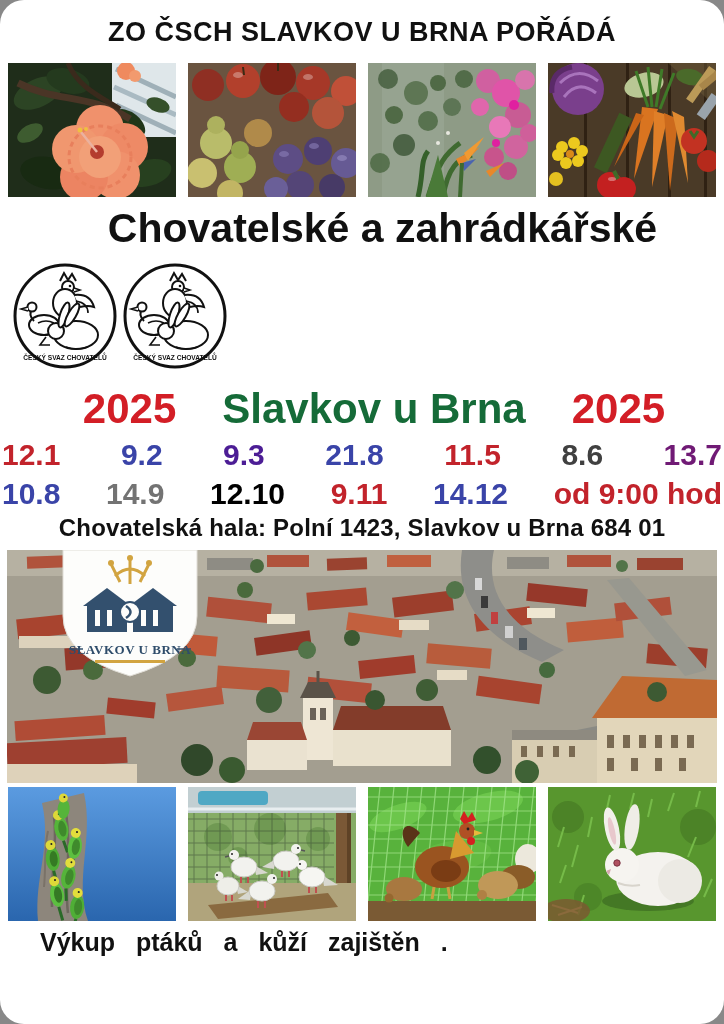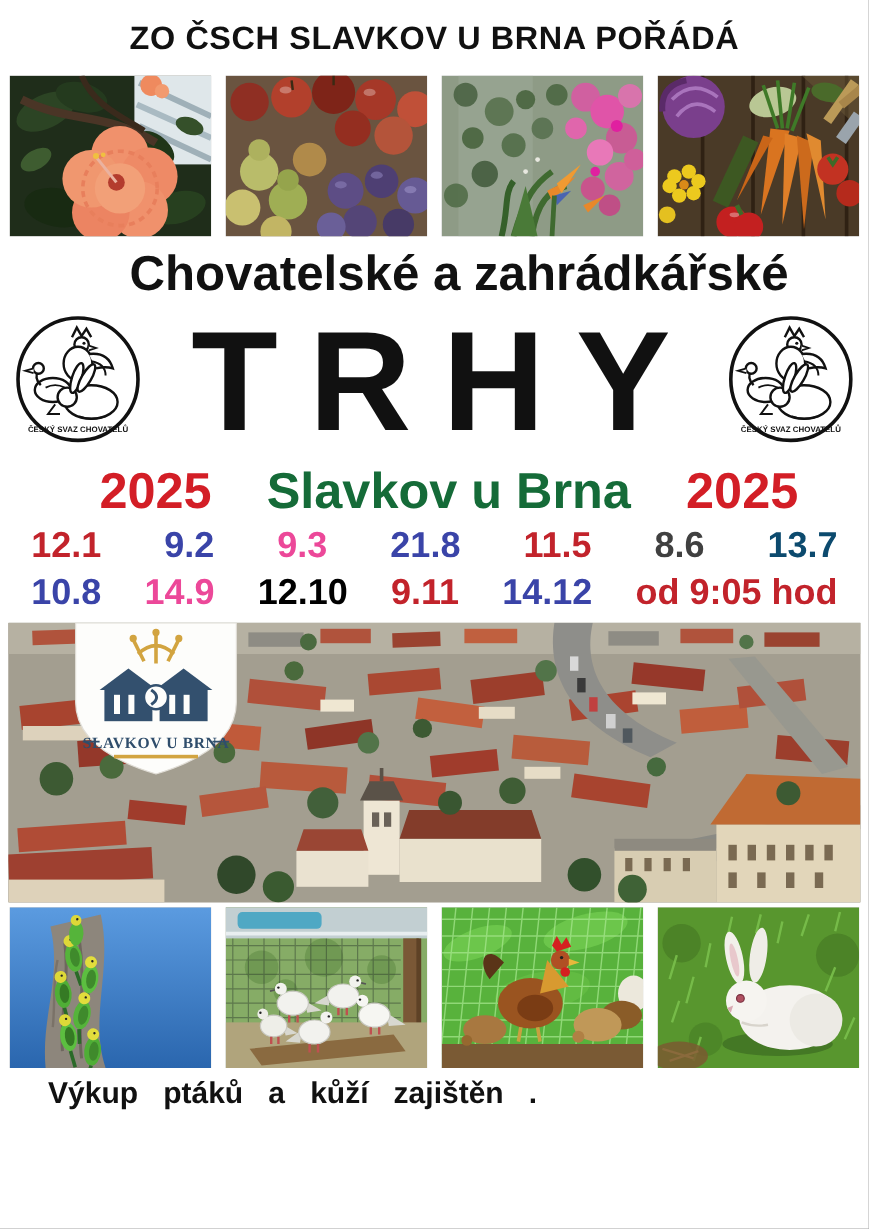--- a/index.html
+++ b/index.html
@@ -1,19 +1,20 @@
 <!DOCTYPE html>
 <html><head>
 <meta charset="utf-8">
 <style>
   html,body{margin:0;padding:0;background:#888;}
   .poster{
     position:relative;width:724px;height:1024px;background:#ffffff;
     font-family:"Liberation Sans",sans-serif;color:#111;overflow:hidden;
     margin:0 auto;
+    border-radius:24px;
   }
   .top-title{
     text-align:center;font-weight:bold;font-size:27px;letter-spacing:.5px;
     padding-top:17px;
   }
   .photo-row{display:flex;gap:12px;padding:0 8px;margin-top:15px;}
   .tile{width:168px;height:134px;overflow:hidden;background:#ccc;}
   .tile svg{display:block;width:168px;height:134px;}
   .heading{
     text-align:center;font-weight:bold;font-size:41px;margin-top:9px;line-height:1.1;margin-left:41px;
@@ -22,21 +23,21 @@
   .csch-logo{width:110px;height:110px;flex:0 0 auto;}
   .trhy{
     flex:1;text-align:center;font-size:118px;font-weight:bold;line-height:1;
     letter-spacing:26px;padding-left:20px;white-space:nowrap;
   }
   .year-row{
     display:flex;justify-content:center;align-items:baseline;gap:46px;
     font-size:42px;font-weight:bold;margin-top:4px;line-height:1;padding-left:24px;
   }
   .dates-row{
-    display:flex;justify-content:space-between;padding:0 26px;
+    display:flex;justify-content:space-between;padding:0 2px;
     font-size:30px;font-weight:bold;line-height:1.15;
   }
   .dates-row.first{margin-top:8px;}
   .dates-row.second{margin-top:4px;}
   .address{
     text-align:center;font-weight:bold;font-size:24px;margin-top:3px;letter-spacing:.2px;
   }
   .town{position:relative;margin:8px 7px 0 7px;width:710px;height:233px;background:#a39e90;}
   .town>svg.scene{display:block;width:710px;height:233px;}
   .badge{position:absolute;left:48px;top:0;width:150px;height:128px;}
@@ -222,21 +223,20 @@
       <path d="M28,60 Q36,56 44,60" fill="none" stroke="#111" stroke-width="1.5"></path>
       <ellipse cx="66" cy="72" rx="22" ry="14" fill="#fff" stroke="#111" stroke-width="2"></ellipse>
       <circle cx="46" cy="68" r="8" fill="#fff" stroke="#111" stroke-width="2"></circle>
       <ellipse cx="54" cy="52" rx="4" ry="13" fill="#fff" stroke="#111" stroke-width="2" transform="rotate(18 54 52)"></ellipse>
       <ellipse cx="62" cy="52" rx="4" ry="13" fill="#fff" stroke="#111" stroke-width="2" transform="rotate(30 62 52)"></ellipse>
       <path d="M56,84 Q66,88 78,84" fill="none" stroke="#111" stroke-width="1.6"></path>
       <path d="M36,74 L30,82 L40,82" fill="#fff" stroke="#111" stroke-width="1.6"></path>
       <text x="55" y="97" text-anchor="middle" font-size="6.6" font-weight="bold" fill="#111" font-family="Liberation Sans, sans-serif">ČESKÝ SVAZ CHOVATELŮ</text>
     </svg>
 
-    <div class="trhy">TRHY</div>
 
     <svg class="csch-logo" viewBox="0 0 110 110">
       <ellipse cx="55" cy="53" rx="50" ry="51" fill="#ffffff" stroke="#111" stroke-width="3"></ellipse>
       <path d="M50,18 L54,10 L58,17 L62,11 L66,18" fill="none" stroke="#111" stroke-width="2"></path>
       <circle cx="58" cy="24" r="6" fill="#fff" stroke="#111" stroke-width="2"></circle>
       <circle cx="60" cy="23" r="1.3" fill="#111"></circle>
       <path d="M64,25 L70,27 L64,29" fill="#fff" stroke="#111" stroke-width="1.5"></path>
       <ellipse cx="55" cy="40" rx="12" ry="14" fill="#fff" stroke="#111" stroke-width="2"></ellipse>
       <path d="M64,32 Q80,30 84,44 Q78,42 70,44" fill="#fff" stroke="#111" stroke-width="2"></path>
       <path d="M66,38 Q78,40 78,50" fill="none" stroke="#111" stroke-width="1.6"></path>
@@ -257,35 +257,36 @@
 
   <div class="year-row">
     <span style="color: rgb(211, 30, 38);">2025</span>
     <span style="color: rgb(21, 107, 56);">Slavkov u Brna</span>
     <span style="color: rgb(211, 30, 38);">2025</span>
   </div>
 
   <div class="dates-row first">
     <span style="color: rgb(194, 35, 43);">12.1</span>
     <span style="color: rgb(58, 68, 168);">9.2</span>
-    <span style="color: #ec4899;">9.3</span>
+    <span style="color: #4c1d95;">9.3</span>
     <span style="color: rgb(58, 68, 168);">21.8</span>
     <span style="color: rgb(194, 35, 43);">11.5</span>
     <span style="color: #404040;">8.6</span>
-    <span style="color: #0c4a6e;">13.7</span>
+    <span style="color: #701a75;">13.7</span>
   </div>
   <div class="dates-row second">
     <span style="color: rgb(58, 68, 168);">10.8</span>
-    <span style="color: #ec4899;">14.9</span>
+    <span style="color: #737373;">14.9</span>
     <span style="color: #000000;">12.10</span>
     <span style="color: rgb(194, 35, 43);">9.11</span>
     <span style="color: rgb(58, 68, 168);">14.12</span>
-    <span style="color: rgb(194, 35, 43);">od 9:05 hod</span>
+    <span style="color: rgb(194, 35, 43);">od 9:00 hod</span>
   </div>
 
+  <div class="address">Chovatelská hala: Polní 1423, Slavkov u Brna  684 01</div>
 
   <div class="town">
     <svg class="scene" viewBox="0 0 710 233">
       <rect width="710" height="233" fill="#a39e90"></rect>
       <rect x="0" y="0" width="710" height="26" fill="#b6b1a2"></rect>
       <g>
         <rect x="20" y="6" width="40" height="12" fill="#b0533c" transform="rotate(-2 40 12)"></rect>
         <rect x="80" y="8" width="44" height="12" fill="#9a4330"></rect>
         <rect x="140" y="5" width="40" height="12" fill="#c0603f" transform="rotate(2 160 11)"></rect>
         <rect x="200" y="8" width="46" height="12" fill="#8e8c84"></rect>

